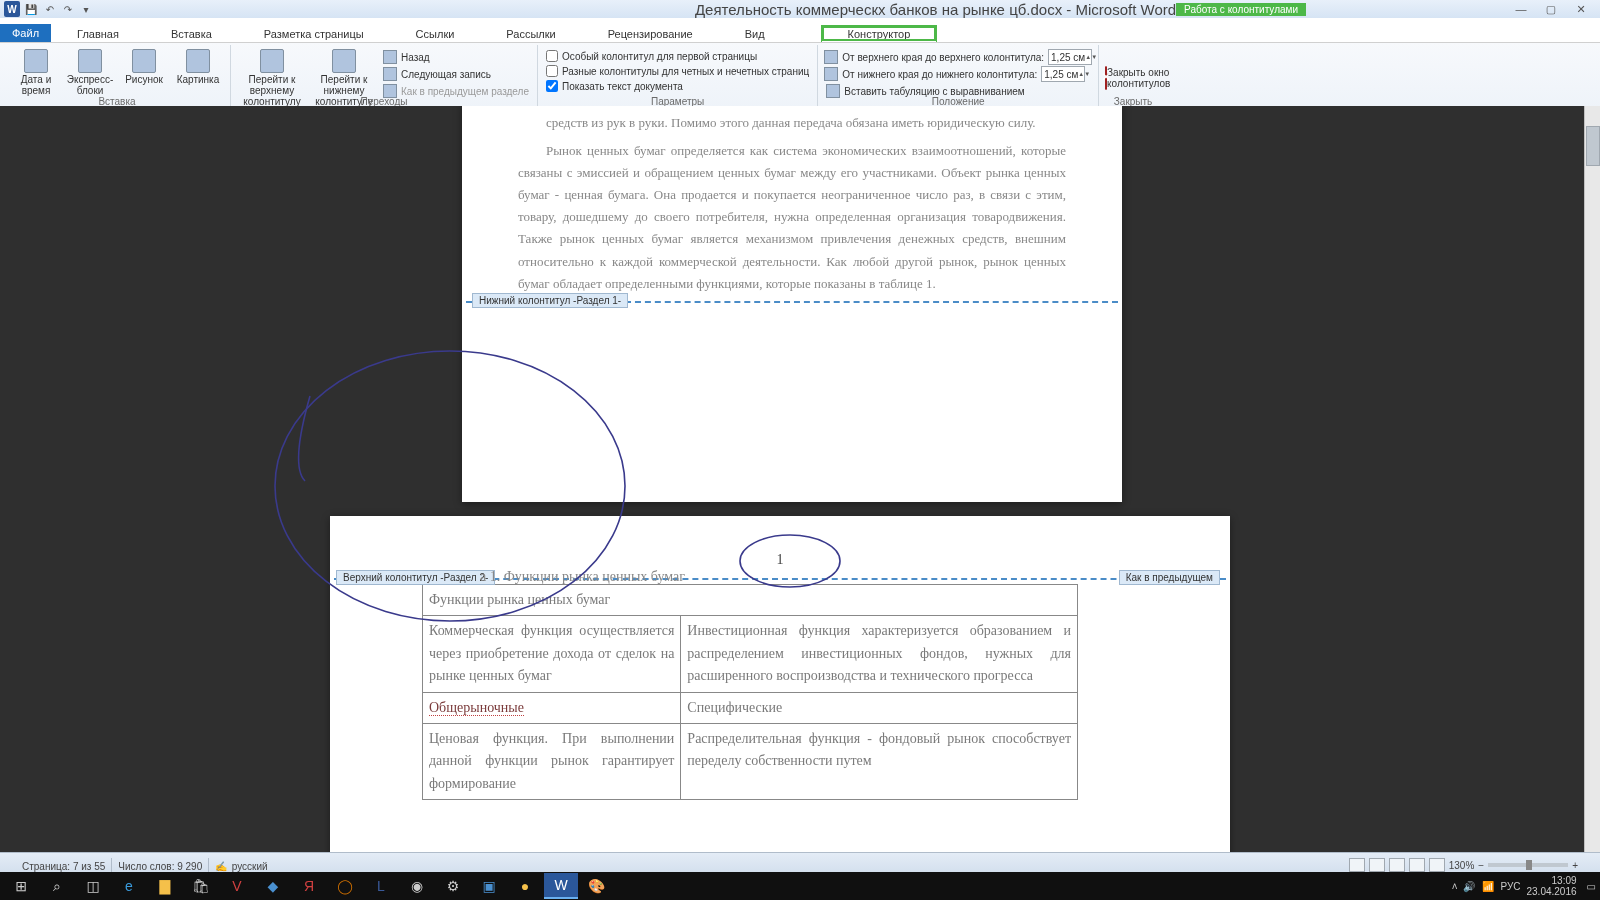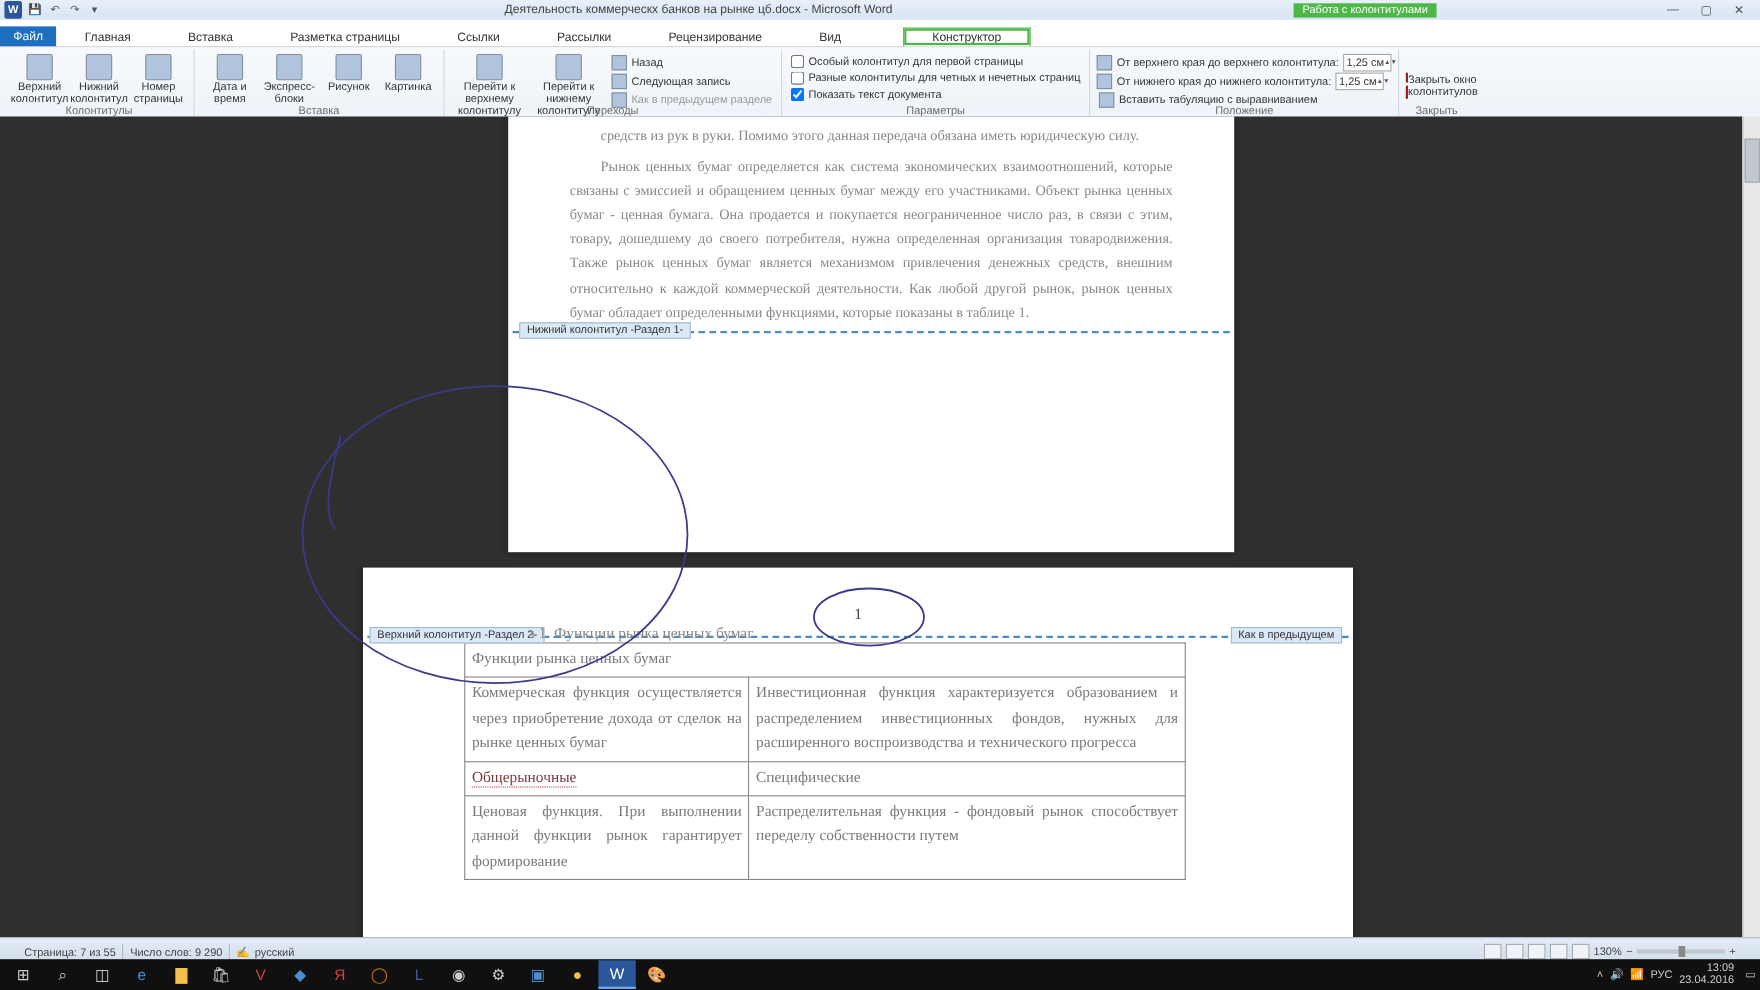--- a/index.html
+++ b/index.html
@@ -1,21 +1,21 @@
 <!DOCTYPE html>
 <html><head>
 <meta charset="utf-8">
 <style>
 * { margin:0; padding:0; box-sizing:border-box; }
 body { font-family:"Segoe UI",Tahoma,sans-serif; font-size:11px; background:#e8e8e8; height:900px; width:1600px; overflow:hidden; position:relative; }
 #titlebar { height:18px; background:linear-gradient(#e8f0fa,#d6e4f4); display:flex; align-items:center; padding:0 4px; }
 #ticon { width:16px; height:16px; background:#2b579a; color:#fff; font-weight:bold; font-size:10px; display:flex; align-items:center; justify-content:center; border-radius:2px; margin-right:4px; }
 .qat { display:flex; gap:2px; align-items:center; }
 .qat-btn { width:16px; height:16px; display:flex; align-items:center; justify-content:center; color:#555; font-size:10px; }
-#doc-title { flex:1; text-align:center; font-size:11px; color:#444; }
+#doc-title { flex:1; text-align:right; font-size:15px; color:#444; }
 #contextual { background:#4db848; color:#fff; padding:1px 8px; font-size:10px; margin-right:200px; }
 .winbtn { width:30px; height:16px; display:flex; align-items:center; justify-content:center; color:#555; font-size:11px; }
 #tabrow { height:25px; background:#fff; border-bottom:1px solid #d0d0d0; display:flex; align-items:flex-end; }
 .tab { padding:2px 26px; font-size:11px; color:#333; cursor:pointer; }
 .tab.file { background:#1e6fbf; color:#fff; padding:3px 12px; }
 .tab.ctx { background:#fff; border:1px solid #4db848; border-bottom:none; outline:2px solid #4db848; outline-offset:-3px; }
 #ribbon { height:68px; background:linear-gradient(#f7f9fc,#eef3f9); border-bottom:1px solid #c0c8d0; display:flex; padding:2px 4px; }
 .group { border-right:1px solid #d0d8e0; padding:2px 6px; display:flex; flex-direction:column; position:relative; }
 .group-label { position:absolute; bottom:1px; left:0; right:0; text-align:center; font-size:10px; color:#6a6a6a; }
 .group-body { display:flex; gap:2px; flex:1; }
@@ -92,37 +92,20 @@
   <div class="tab">Вид</div>
   <div style="width:30px"></div>
   <div class="tab ctx">Конструктор</div>
 </div>
 
 <div id="ribbon">
   <div class="group">
     <div class="group-body">
       <div class="bigbtn">
           <div class="ico"></div>
-          <span>Верхний колонтитул</span>
-        </div>
-      <div class="bigbtn">
-          <div class="ico"></div>
-          <span>Нижний колонтитул</span>
-        </div>
-      <div class="bigbtn">
-          <div class="ico"></div>
-          <span>Номер страницы</span>
-        </div>
-    </div>
-    <div class="group-label">Колонтитулы</div>
-  </div>
-  <div class="group">
-    <div class="group-body">
-      <div class="bigbtn">
-          <div class="ico"></div>
           <span>Дата и время</span>
         </div>
       <div class="bigbtn">
           <div class="ico"></div>
           <span>Экспресс-блоки</span>
         </div>
       <div class="bigbtn">
           <div class="ico"></div>
           <span>Рисунок</span>
         </div>

